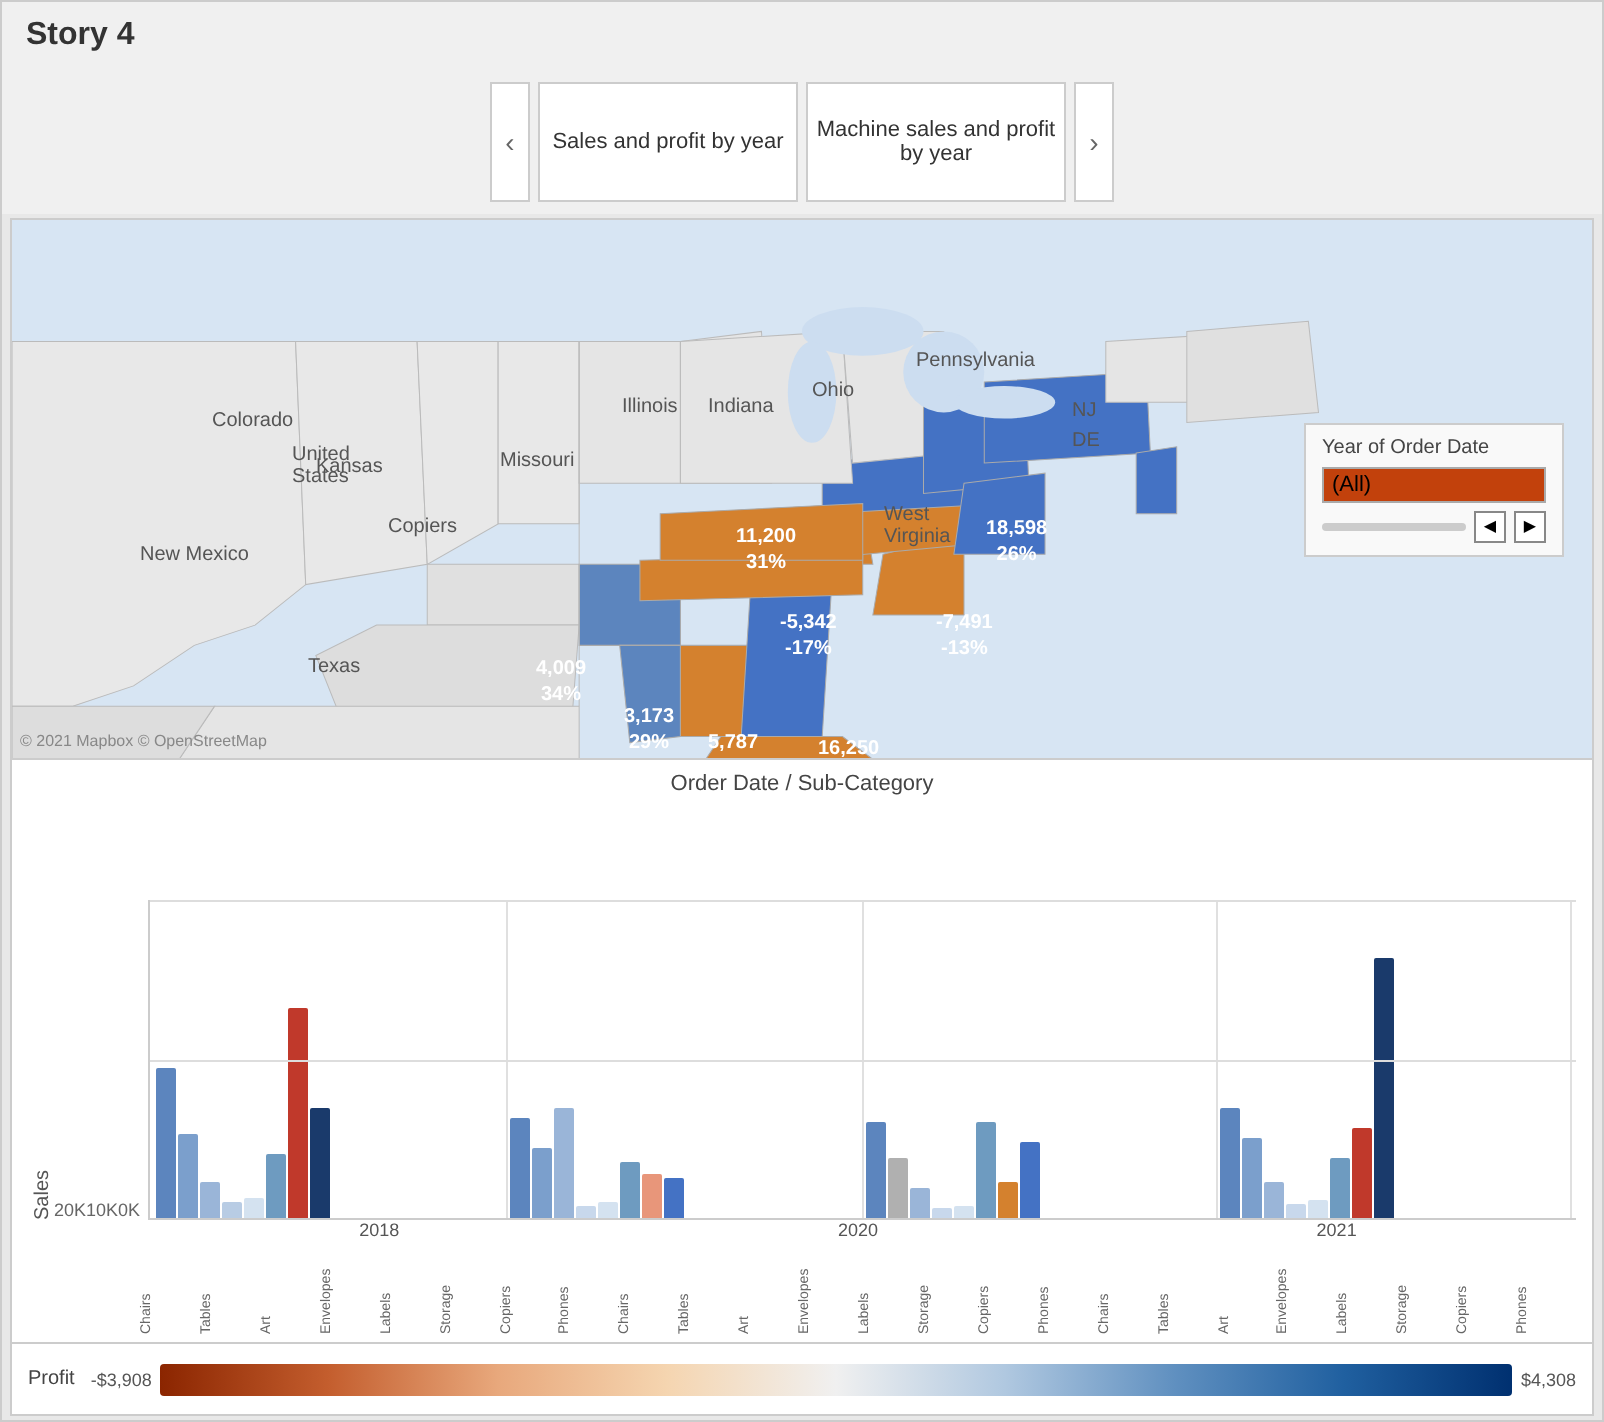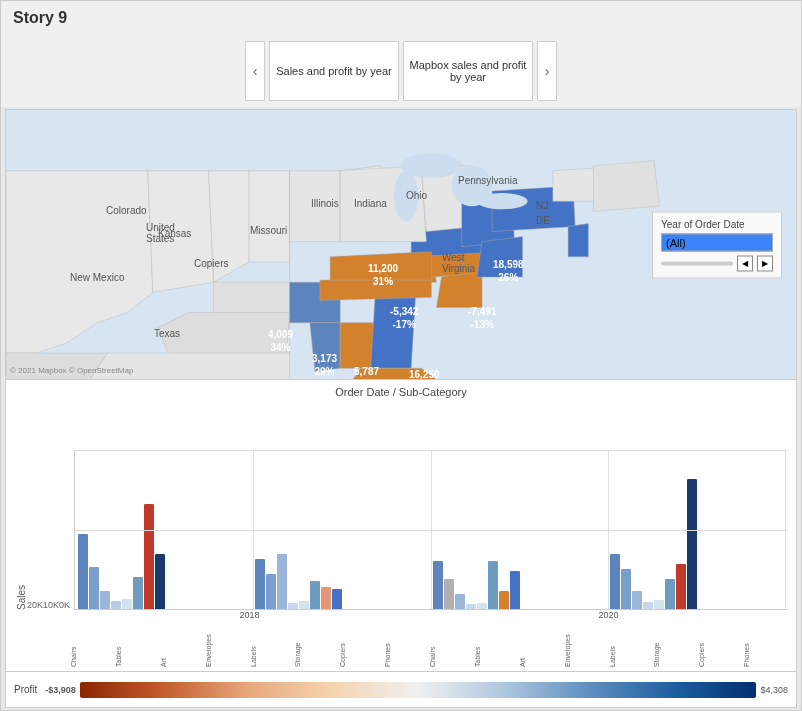--- a/index.html
+++ b/index.html
@@ -115,21 +115,21 @@
       font-size: 11px;
     }
     .filter-box .filter-title {
       font-size: 10px;
       color: #444;
       margin-bottom: 4px;
     }
     .filter-box .filter-value {
       border: 1px solid #aaa;
       padding: 2px 4px;
-      background: #3b82f6;
+      background: #c2410c;
       margin-bottom: 4px;
       font-size: 11px;
     }
     .filter-box .slider-row {
       display: flex;
       align-items: center;
       gap: 4px;
     }
     .filter-box .slider-track {
       flex: 1;
@@ -271,38 +271,37 @@
     }
     .legend-gradient {
       flex: 1;
       height: 16px;
       background: linear-gradient(to right, #8B2500, #c45e2e, #e8a87c, #f5d5b0, #f0f0f0, #b0c8e0, #6090c0, #2060a0, #003070);
       border-radius: 2px;
     }
     .legend-min {
       font-size: 9px;
       color: #555;
-      font-weight: bold;
     }
     .legend-max {
       font-size: 9px;
       color: #555;
     }
   </style>
 </head>
 <body>
 
 <div class="outer-container">
 
-  <div class="story-title">Story 9</div>
+  <div class="story-title">Story 4</div>
 
   <div class="story-nav">
     <div class="nav-arrow">‹</div>
     <div class="nav-tab">Sales and profit by year</div>
-    <div class="nav-tab">Mapbox sales and profit by year</div>
+    <div class="nav-tab">Machine sales and profit by year</div>
     <div class="nav-arrow">›</div>
   </div>
 
   <div class="main-content">
 
     <div class="map-section">
 
       <svg class="map-bg" viewBox="0 0 780 270" xmlns="http://www.w3.org/2000/svg">
 
         <rect width="780" height="270" fill="#dce8f5"></rect>
@@ -497,20 +496,33 @@
             <div class="sub-label">Chairs</div>
             <div class="sub-label">Tables</div>
             <div class="sub-label">Art</div>
             <div class="sub-label">Envelopes</div>
             <div class="sub-label">Labels</div>
             <div class="sub-label">Storage</div>
             <div class="sub-label">Copiers</div>
             <div class="sub-label">Phones</div>
           </div>
         </div>
+        <div class="year-label-group">
+          <div class="year-label">2021</div>
+          <div class="sub-labels">
+            <div class="sub-label">Chairs</div>
+            <div class="sub-label">Tables</div>
+            <div class="sub-label">Art</div>
+            <div class="sub-label">Envelopes</div>
+            <div class="sub-label">Labels</div>
+            <div class="sub-label">Storage</div>
+            <div class="sub-label">Copiers</div>
+            <div class="sub-label">Phones</div>
+          </div>
+        </div>
       </div>
     </div>
 
     <div class="legend-section">
       <div class="legend-title">Profit</div>
       <div class="legend-min">-$3,908</div>
       <div class="legend-gradient"></div>
       <div class="legend-max">$4,308</div>
     </div>
 

